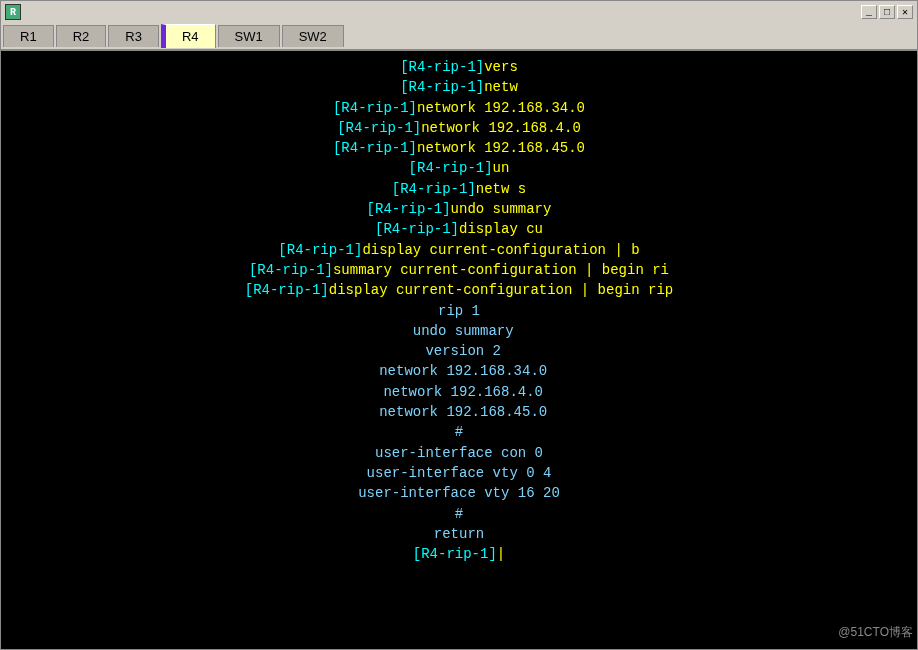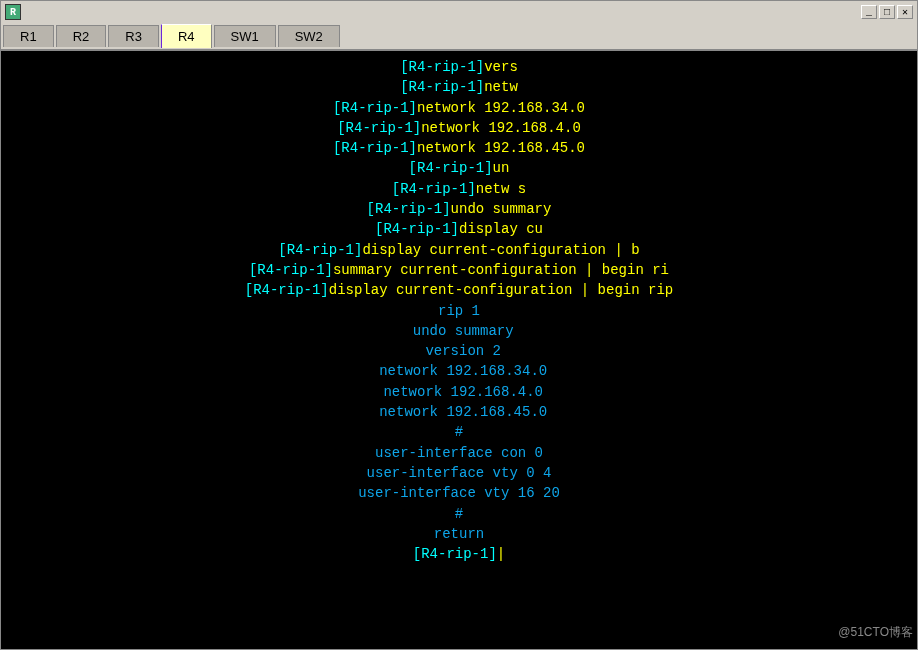--- a/index.html
+++ b/index.html
@@ -101,21 +101,21 @@
       margin-right: 2px;
       height: 22px;
       display: flex;
       align-items: center;
       color: #000;
     }
 
     .tab.active {
       background: #ffffc0;
       border-top: 1px solid #fff;
-      border-left: 1px solid #6d28d9;
+      border-left: 5px solid #6d28d9;
       border-right: 1px solid #888;
       height: 24px;
       font-weight: normal;
     }
 
     .terminal {
       background: #000;
       flex: 1;
       padding: 6px 8px;
       overflow-y: auto;
@@ -130,21 +130,21 @@
 
     .prompt {
       color: #00ffff;
     }
 
     .cmd {
       color: #ffff00;
     }
 
     .output {
-      color: #0ea5e9;
+      color: #7dd3fc;
     }
 
     .watermark {
       position: absolute;
       bottom: 8px;
       right: 4px;
       color: #888;
       font-size: 12px;
       font-family: Arial, sans-serif;
     }

